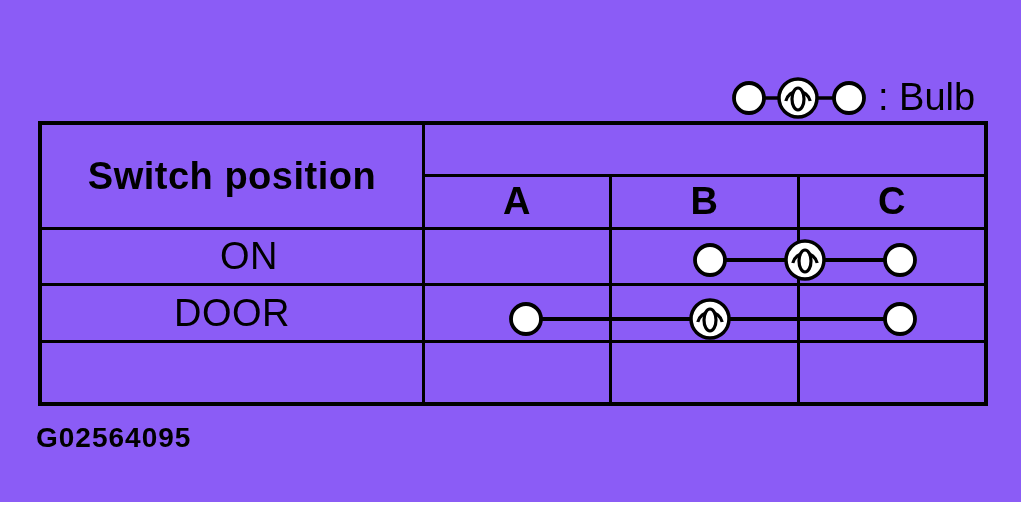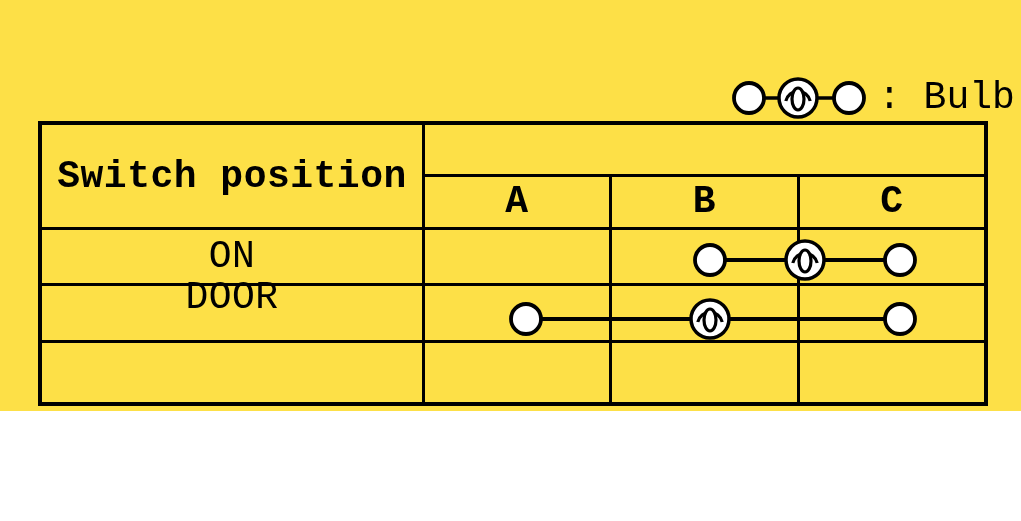--- a/index.html
+++ b/index.html
@@ -1,19 +1,19 @@
 <!DOCTYPE html>
 <html><head>
 <meta charset="utf-8">
 <style>
   html, body { margin:0; padding:0; background:#ffffff; }
   .stage {
-    position:relative; width:1021px; height:411px;
-    background:#fde047; color:#000;
-    font-family:Liberation Mono, monospace;
+    position:relative; width:1021px; height:502px;
+    background:#8b5cf6; color:#000;
+    font-family:Liberation Sans, sans-serif;
     overflow:hidden;
   }
   .hline, .vline { position:absolute; background:#000; z-index:1; }
   .cell {
     position:absolute; display:flex; align-items:center; justify-content:center;
     z-index:3; white-space:nowrap;
   }
   .hdr  { font-size:38px; font-weight:bold; letter-spacing:0.5px; }
   .rowlbl { font-size:38px; font-weight:normal; letter-spacing:0.5px; }
   .legend-label { font-size:38px; font-weight:normal; }
@@ -47,35 +47,36 @@
   <div class="vline" style="left:422px; top:121px; width:3px; height:285px;"></div>
   <div class="vline" style="left:609px; top:174px; width:3px; height:232px;"></div>
   <div class="vline" style="left:797px; top:174px; width:3px; height:232px;"></div>
   <div class="vline" style="left:984px; top:121px; width:4px; height:285px;"></div>
 
   <div class="cell hdr" style="left:42px; top:125px; width:380px; height:102px;">Switch position</div>
   <div class="cell hdr" style="left:425px; top:176px; width:184px; height:51px;">A</div>
   <div class="cell hdr" style="left:612px; top:176px; width:185px; height:51px;">B</div>
   <div class="cell hdr" style="left:800px; top:176px; width:184px; height:51px;">C</div>
 
-  <div class="cell rowlbl" style="left:42px; top:230px; width:380px; height:53px;">ON</div>
-  <div class="cell rowlbl" style="left:42px; top:270px; width:380px; height:54px;">DOOR</div>
+  <div class="cell rowlbl" style="left:42px; top:230px; width:380px; height:53px;padding-left:17px;">ON</div>
+  <div class="cell rowlbl" style="left:42px; top:286px; width:380px; height:54px;">DOOR</div>
 
   <svg class="gfx" style="left:422px; top:227px;" width="562" height="56">
       <line x1="288" y1="33" x2="478" y2="33" stroke="#000000" stroke-width="4"></line>
       <circle cx="383" cy="33" r="19" fill="#ffffff" stroke="#000000" stroke-width="3.5"></circle>
       <path d="M 370.8 36 A 12.5 12.5 0 0 1 395.2 36" fill="none" stroke="#000000" stroke-width="3.2"></path>
       <ellipse cx="383" cy="34" rx="6" ry="11" fill="#ffffff" stroke="#000000" stroke-width="3.2"></ellipse>
       <circle cx="288" cy="33" r="15" fill="#ffffff" stroke="#000000" stroke-width="3.8"></circle>
       <circle cx="478" cy="33" r="15" fill="#ffffff" stroke="#000000" stroke-width="3.8"></circle>
     </svg>
   <svg class="gfx" style="left:422px; top:283px;" width="562" height="57">
       <line x1="104" y1="36" x2="478" y2="36" stroke="#000000" stroke-width="4"></line>
       <circle cx="288" cy="36" r="19" fill="#ffffff" stroke="#000000" stroke-width="3.5"></circle>
       <path d="M 275.8 39 A 12.5 12.5 0 0 1 300.2 39" fill="none" stroke="#000000" stroke-width="3.2"></path>
       <ellipse cx="288" cy="37" rx="6" ry="11" fill="#ffffff" stroke="#000000" stroke-width="3.2"></ellipse>
       <circle cx="104" cy="36" r="15" fill="#ffffff" stroke="#000000" stroke-width="3.8"></circle>
       <circle cx="478" cy="36" r="15" fill="#ffffff" stroke="#000000" stroke-width="3.8"></circle>
     </svg>
   <svg class="gfx" style="left:422px; top:340px;" width="562" height="62"></svg>
 
+  <div class="figid">G02564095</div>
 
 </div>
 
 </body></html>

